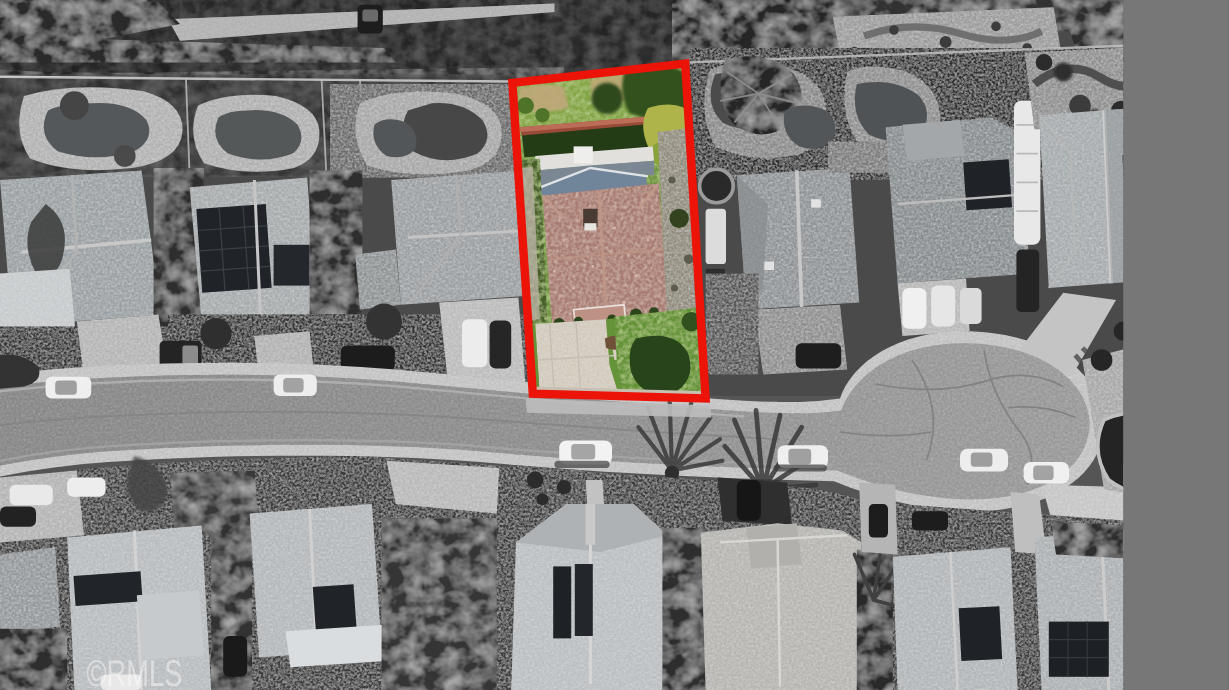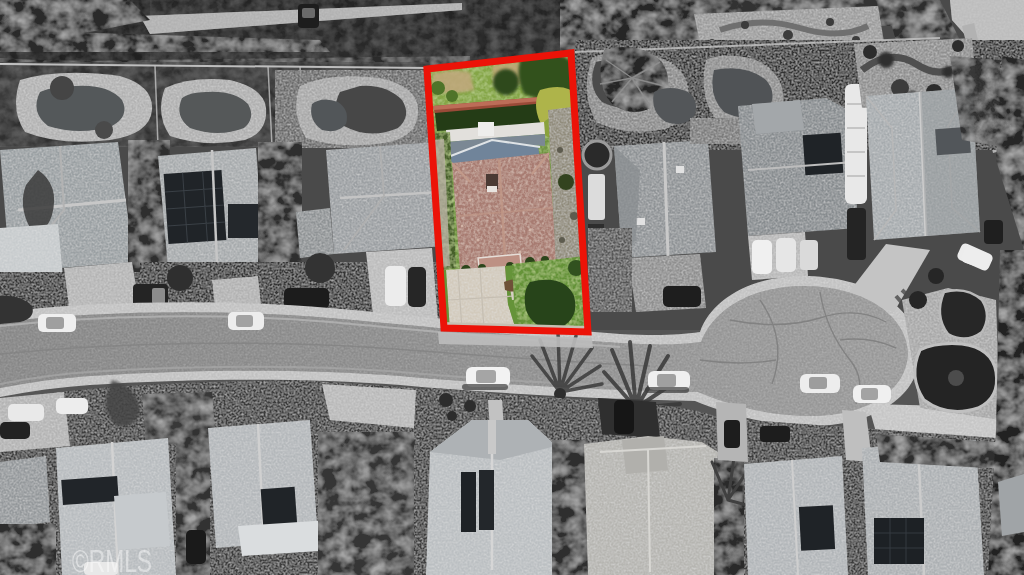--- a/index.html
+++ b/index.html
@@ -1,16 +1,16 @@
 <!DOCTYPE html>
 <html><head>
 <meta charset="utf-8">
 <style>
 html,body{margin:0;padding:0;background:#777;}
-#wrap{width:1024px;height:575px;overflow:hidden;position:relative;font-family:"Liberation Sans",sans-serif;}
+#wrap{width:936px;height:575px;overflow:hidden;position:relative;font-family:"Liberation Sans",sans-serif;}
 </style>
 </head>
 <body>
 <div id="wrap">
 <svg width="1024" height="575" viewBox="0 0 1024 575" xmlns="http://www.w3.org/2000/svg">
 <defs>
 <filter id="canopy" x="-5%" y="-5%" width="110%" height="110%">
 <feTurbulence type="fractalNoise" baseFrequency="0.065 0.075" numOctaves="3" seed="11" result="t"></feTurbulence>
 <feColorMatrix in="t" type="matrix" values="0 0 0 0 0.38  0 0 0 0 0.38  0 0 0 0 0.38  1.1 1.1 1.1 0 -1.36" result="sp"></feColorMatrix>
 <feComposite in="sp" in2="SourceGraphic" operator="atop"></feComposite>

